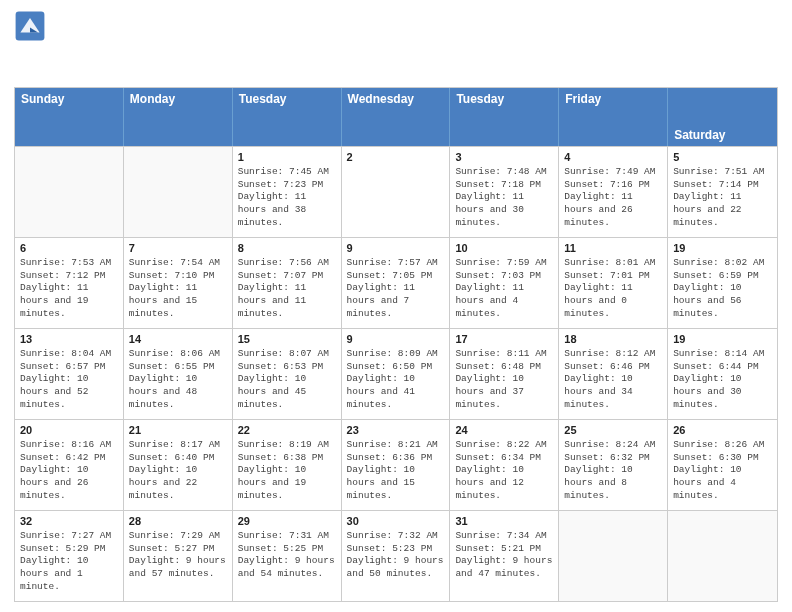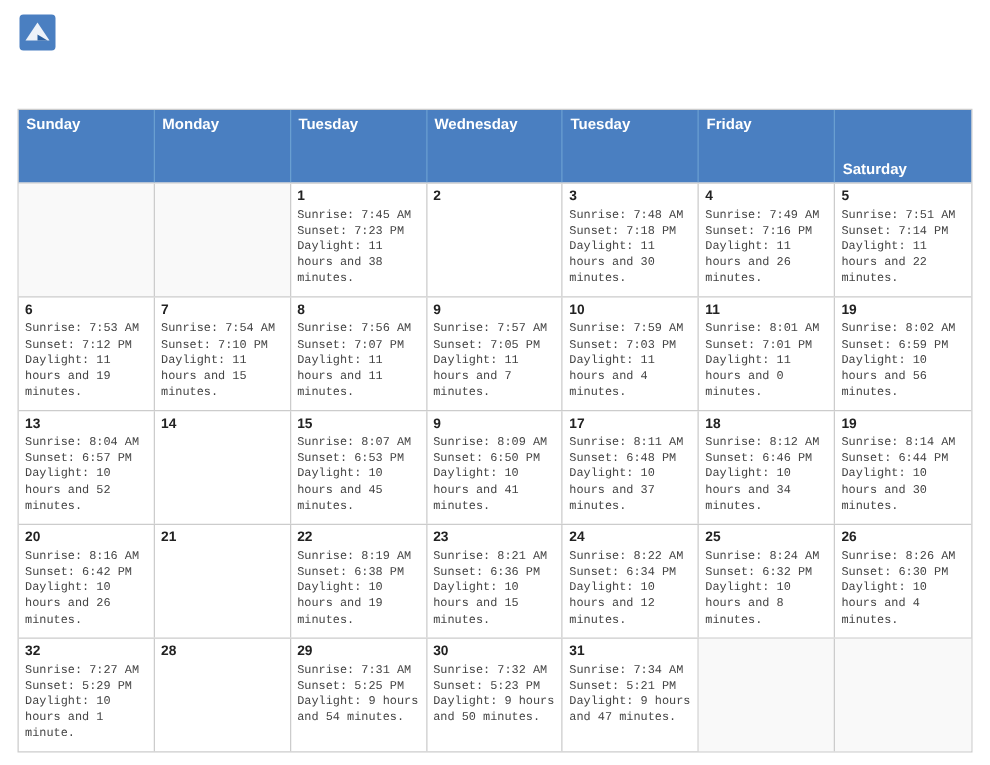--- a/index.html
+++ b/index.html
@@ -200,20 +200,21 @@
             <div class="cal-cell-text">Sunrise: 8:02 AM<br>Sunset: 6:59 PM<br>Daylight: 10 hours and 56 minutes.</div>
           </div>
         </div>
         <div class="cal-row">
           <div class="cal-cell">
             <span class="day-num">13</span>
             <div class="cal-cell-text">Sunrise: 8:04 AM<br>Sunset: 6:57 PM<br>Daylight: 10 hours and 52 minutes.</div>
           </div>
           <div class="cal-cell">
             <span class="day-num">14</span>
+            <div class="cal-cell-text">Sunrise: 8:06 AM<br>Sunset: 6:55 PM<br>Daylight: 10 hours and 48 minutes.</div>
           </div>
           <div class="cal-cell">
             <span class="day-num">15</span>
             <div class="cal-cell-text">Sunrise: 8:07 AM<br>Sunset: 6:53 PM<br>Daylight: 10 hours and 45 minutes.</div>
           </div>
           <div class="cal-cell">
             <span class="day-num">9</span>
             <div class="cal-cell-text">Sunrise: 8:09 AM<br>Sunset: 6:50 PM<br>Daylight: 10 hours and 41 minutes.</div>
           </div>
           <div class="cal-cell">
@@ -229,20 +230,21 @@
             <div class="cal-cell-text">Sunrise: 8:14 AM<br>Sunset: 6:44 PM<br>Daylight: 10 hours and 30 minutes.</div>
           </div>
         </div>
         <div class="cal-row">
           <div class="cal-cell">
             <span class="day-num">20</span>
             <div class="cal-cell-text">Sunrise: 8:16 AM<br>Sunset: 6:42 PM<br>Daylight: 10 hours and 26 minutes.</div>
           </div>
           <div class="cal-cell">
             <span class="day-num">21</span>
+            <div class="cal-cell-text">Sunrise: 8:17 AM<br>Sunset: 6:40 PM<br>Daylight: 10 hours and 22 minutes.</div>
           </div>
           <div class="cal-cell">
             <span class="day-num">22</span>
             <div class="cal-cell-text">Sunrise: 8:19 AM<br>Sunset: 6:38 PM<br>Daylight: 10 hours and 19 minutes.</div>
           </div>
           <div class="cal-cell">
             <span class="day-num">23</span>
             <div class="cal-cell-text">Sunrise: 8:21 AM<br>Sunset: 6:36 PM<br>Daylight: 10 hours and 15 minutes.</div>
           </div>
           <div class="cal-cell">
@@ -258,20 +260,21 @@
             <div class="cal-cell-text">Sunrise: 8:26 AM<br>Sunset: 6:30 PM<br>Daylight: 10 hours and 4 minutes.</div>
           </div>
         </div>
         <div class="cal-row">
           <div class="cal-cell">
             <span class="day-num">32</span>
             <div class="cal-cell-text">Sunrise: 7:27 AM<br>Sunset: 5:29 PM<br>Daylight: 10 hours and 1 minute.</div>
           </div>
           <div class="cal-cell">
             <span class="day-num">28</span>
+            <div class="cal-cell-text">Sunrise: 7:29 AM<br>Sunset: 5:27 PM<br>Daylight: 9 hours and 57 minutes.</div>
           </div>
           <div class="cal-cell">
             <span class="day-num">29</span>
             <div class="cal-cell-text">Sunrise: 7:31 AM<br>Sunset: 5:25 PM<br>Daylight: 9 hours and 54 minutes.</div>
           </div>
           <div class="cal-cell">
             <span class="day-num">30</span>
             <div class="cal-cell-text">Sunrise: 7:32 AM<br>Sunset: 5:23 PM<br>Daylight: 9 hours and 50 minutes.</div>
           </div>
           <div class="cal-cell">

